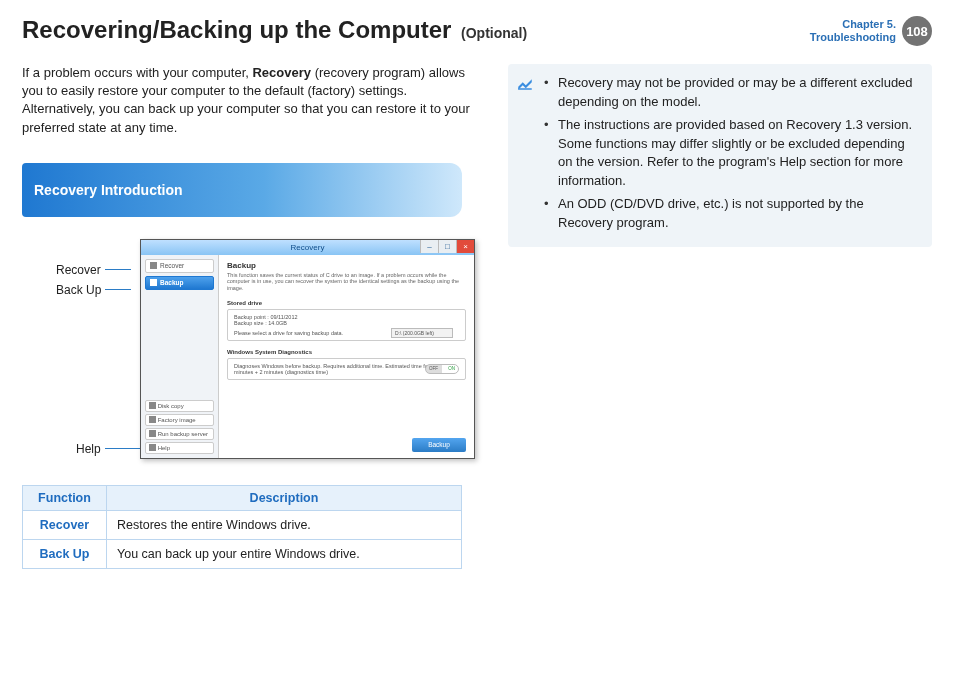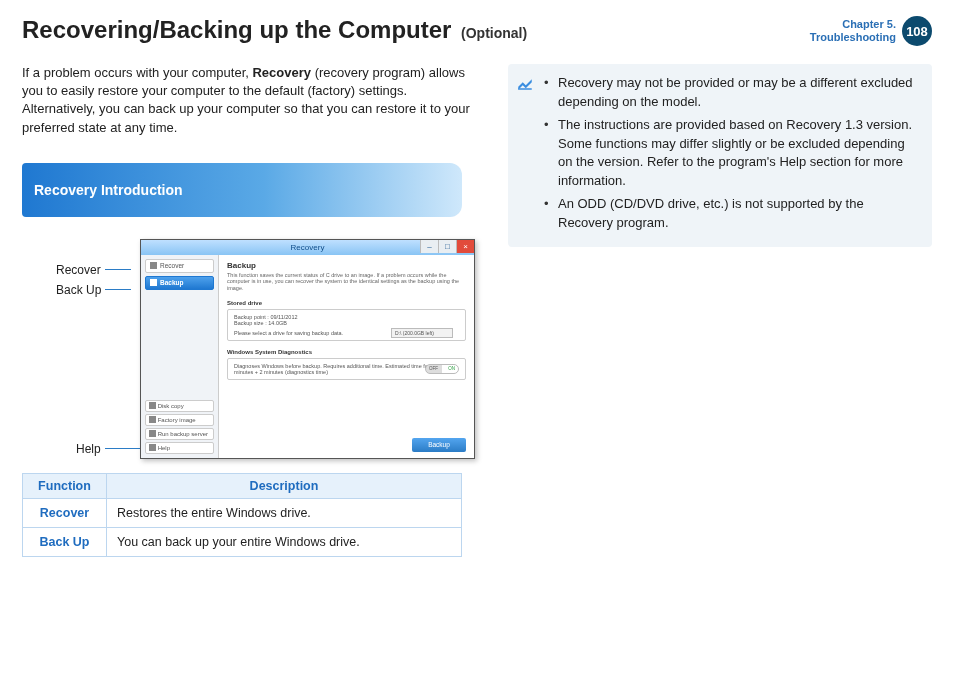--- a/index.html
+++ b/index.html
@@ -39,21 +39,21 @@
     font-size: 11px;
     font-weight: 700;
     color: #2a6fb5;
     line-height: 1.2;
     margin-right: 6px;
   }
   .page-badge {
     width: 30px;
     height: 30px;
     border-radius: 50%;
-    background: #0c4a6e;
+    background: #737373;
     color: #fff;
     font-weight: 700;
     font-size: 13px;
     display: flex;
     align-items: center;
     justify-content: center;
   }
 
   .columns {
     display: flex;
@@ -241,21 +241,21 @@
     border-radius: 2px;
     display: flex;
     align-items: center;
     justify-content: center;
   }
 
   
   table.func {
     width: 440px;
     border-collapse: collapse;
-    margin-top: 4px;
+    margin-top: 16px;
     font-size: 12.5px;
   }
   table.func th {
     background: #e6f1fb;
     color: #1f6cbf;
     font-weight: 700;
     text-align: center;
     padding: 5px 8px;
     border: 1px solid #bcd6ef;
   }

